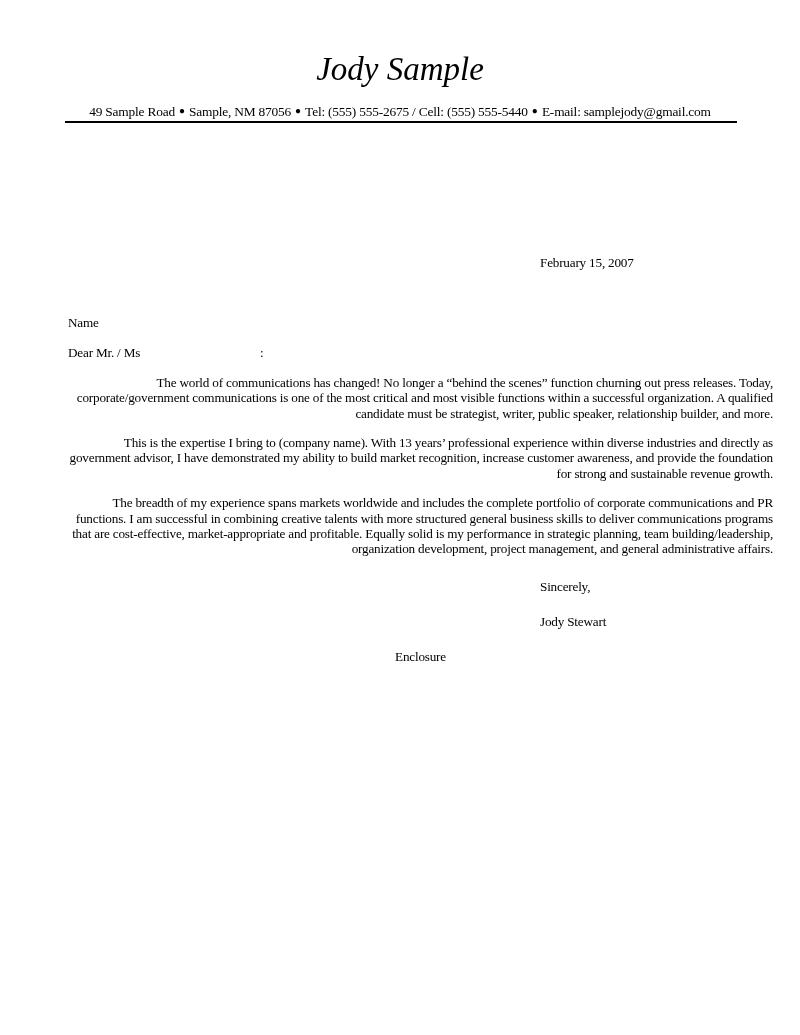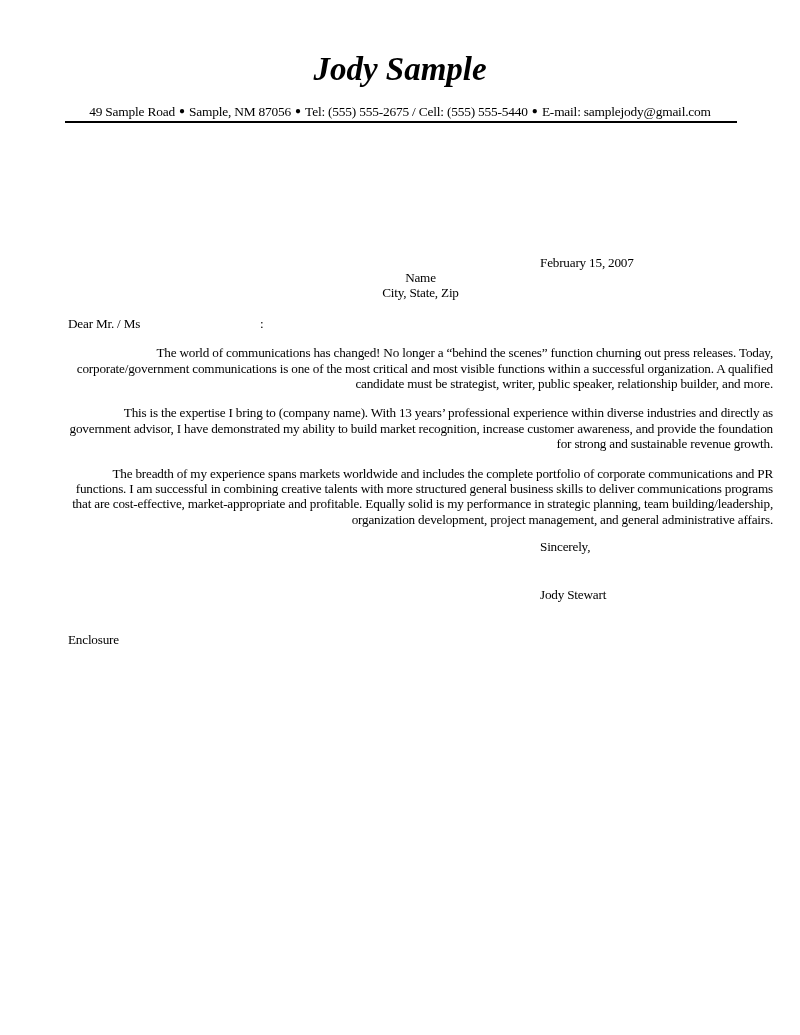--- a/index.html
+++ b/index.html
@@ -21,21 +21,21 @@
     overflow: hidden;
   }
   
   .letterhead {
     padding-top: 50px;
     text-align: center;
   }
   .letterhead-name {
     font-size: 33px;
     line-height: 38px;
-    font-weight: bold;
+    font-weight: normal;
     font-style: italic;
     letter-spacing: 0;
   }
   .contact-line {
     margin-top: 15px;
     font-size: 13.4px;
     line-height: 16px;
     white-space: nowrap;
   }
   .bullet {
@@ -53,47 +53,48 @@
   
   .letter-body {
     padding: 0 27px 0 68px;
   }
   .date-line {
     margin-top: 132px;
     padding-left: 472px;
     white-space: nowrap;
   }
   .recipient-block {
-    text-align: center;
+    margin-top: 45px;
   }
   .salutation {
     position: relative;
     margin-top: 15px;
   }
   .salutation .colon {
     position: absolute;
     left: 192px;
     top: 0;
   }
   .para {
     margin: 14px 0 0 0;
     text-indent: 37px;
     text-align: right;
   }
   .closing-line {
-    margin-top: 12px;
+    margin-top: 22px;
     padding-left: 472px;
     font-family: Liberation Serif, serif;
   }
   .signature-line {
-    margin-top: 32px;
+    margin-top: 20px;
     padding-left: 472px;
   }
   .enclosure-line {
-    margin-top: 30px;
+    margin-top: 19px;
+    text-align: center;
   }
 </style>
 </head>
 <body>
 
 <div class="page">
 
   <div class="letterhead">
     <div class="letterhead-name">Jody Sample</div>
     <div class="contact-line">
@@ -101,21 +102,20 @@
     </div>
     <div class="header-rule"></div>
   </div>
 
   <div class="letter-body">
 
     <div class="date-line">February 15, 2007</div>
 
     <div class="recipient-block">
       <div>Name</div>
-      <div>City, State, Zip</div>
     </div>
 
     <div class="salutation">
       <span>Dear Mr. / Ms</span>
       <span class="colon">:</span>
     </div>
 
     <p class="para">The world of communications has changed! No longer a “behind the scenes” function churning out press releases. Today, corporate/government communications is one of the most critical and most visible functions within a successful organization. A qualified candidate must be strategist, writer, public speaker, relationship builder, and more.</p>
 
     <p class="para">This is the expertise I bring to (company name). With 13 years’ professional experience within diverse industries and directly as government advisor, I have demonstrated my ability to build market recognition, increase customer awareness, and provide the foundation for strong and sustainable revenue growth.</p>

